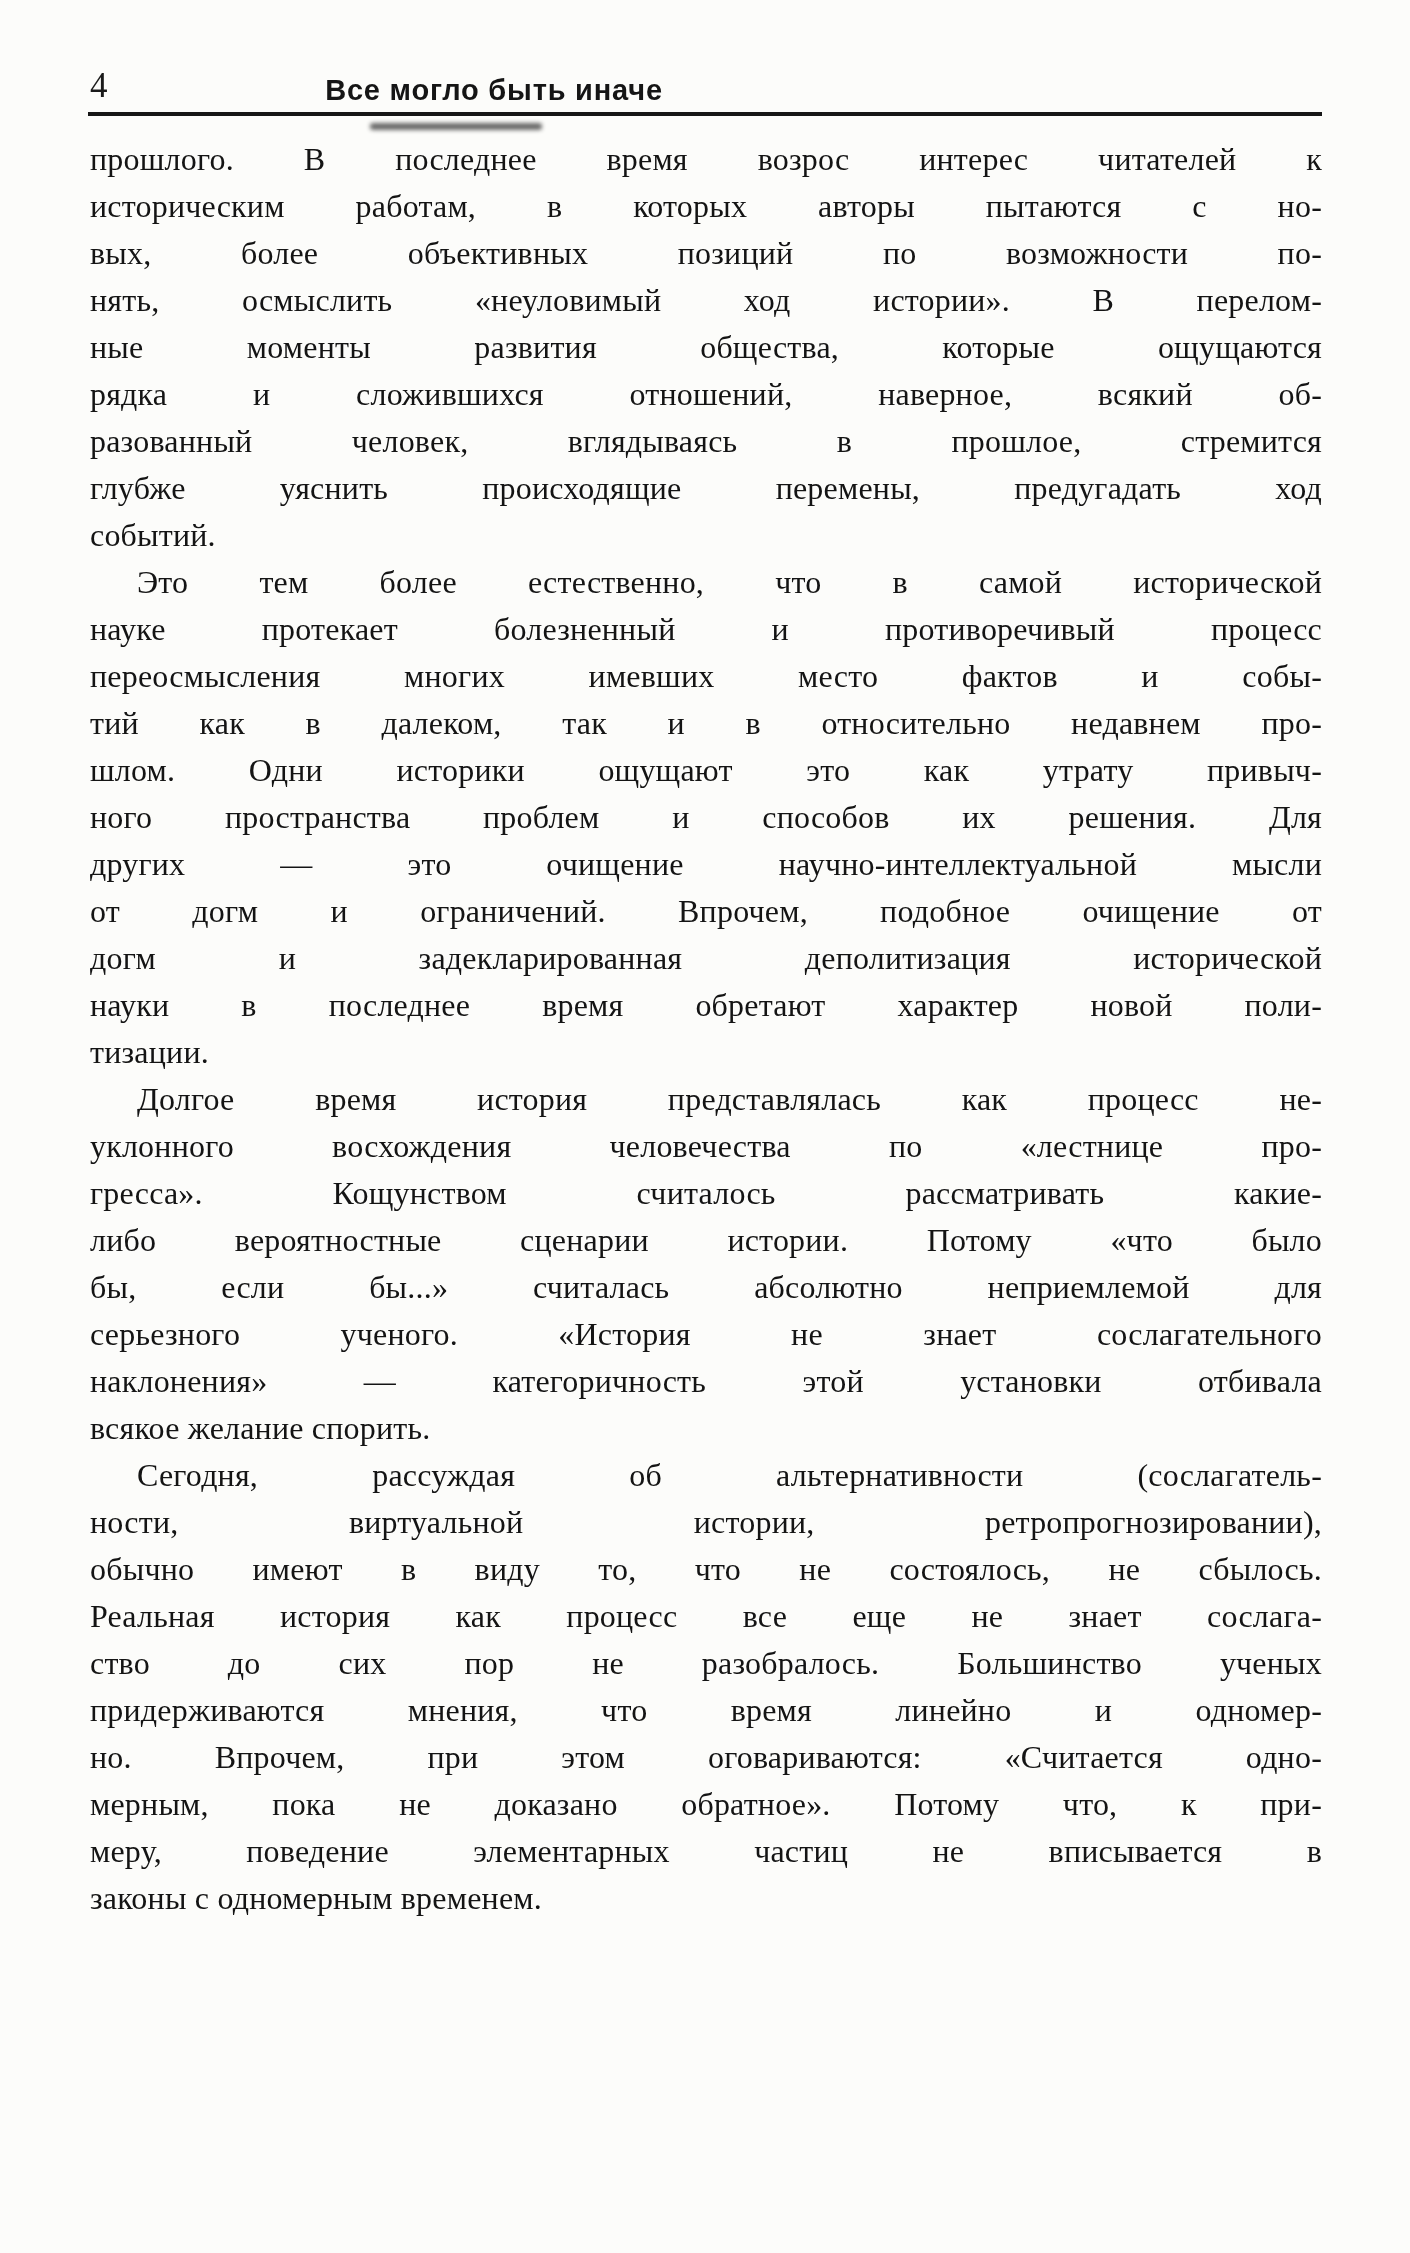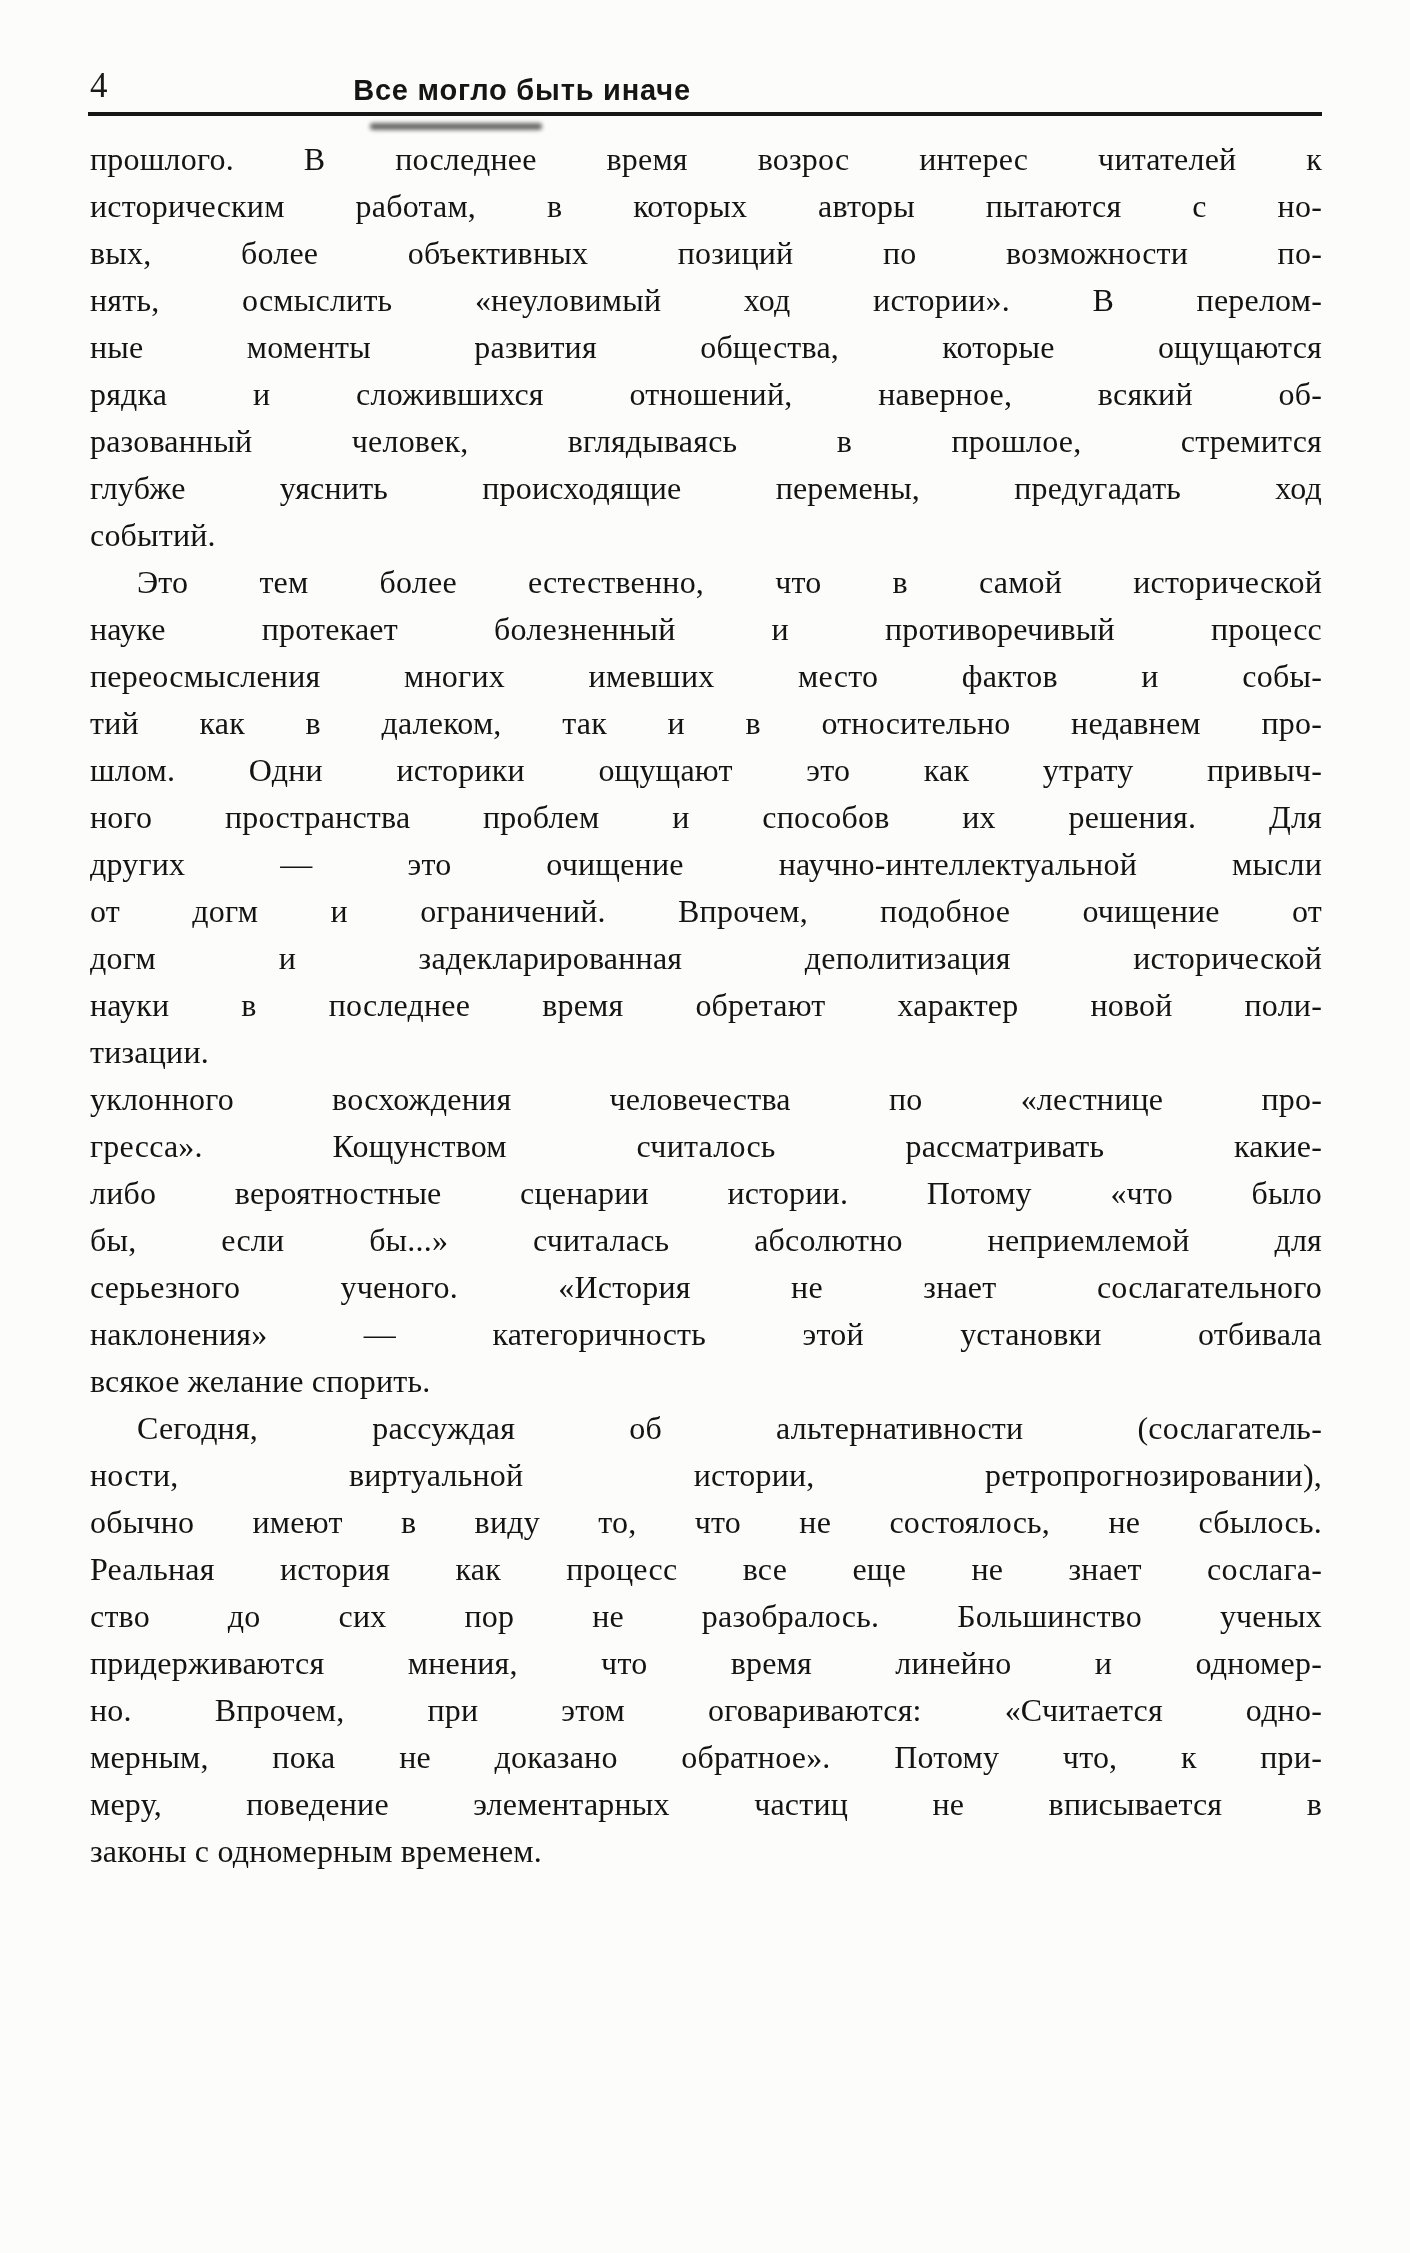--- a/index.html
+++ b/index.html
@@ -37,21 +37,20 @@
     left: 494px;
     top: 74px;
     transform: translateX(-50%);
     font-family: "Liberation Sans", sans-serif;
     font-weight: bold;
     font-size: 29px;
     line-height: 32px;
     letter-spacing: 0.8px;
     color: #151515;
     white-space: nowrap;
-    margin-left: 28px;
   }
   .header-rule {
     position: absolute;
     top: 112px;
     left: 88px;
     width: 1234px;
     height: 4px;
     background: #161616;
   }
   .scan-artifact {
@@ -119,20 +118,21 @@
         <div class="line">тий как в далеком, так и в относительно недавнем про-</div>
         <div class="line">шлом. Одни историки ощущают это как утрату привыч-</div>
         <div class="line">ного пространства проблем и способов их решения. Для</div>
         <div class="line">других — это очищение научно-интеллектуальной мысли</div>
         <div class="line">от догм и ограничений. Впрочем, подобное очищение от</div>
         <div class="line">догм и задекларированная деполитизация исторической</div>
         <div class="line">науки в последнее время обретают характер новой поли-</div>
         <div class="line last">тизации.</div>
       </div>
       <div class="paragraph">
+        <div class="line first">Долгое время история представлялась как процесс не-</div>
         <div class="line">уклонного восхождения человечества по «лестнице про-</div>
         <div class="line">гресса». Кощунством считалось рассматривать какие-</div>
         <div class="line">либо вероятностные сценарии истории. Потому «что было</div>
         <div class="line">бы, если бы...» считалась абсолютно неприемлемой для</div>
         <div class="line">серьезного ученого. «История не знает сослагательного</div>
         <div class="line">наклонения» — категоричность этой установки отбивала</div>
         <div class="line last">всякое желание спорить.</div>
       </div>
       <div class="paragraph">
         <div class="line first">Сегодня, рассуждая об альтернативности (сослагатель-</div>

